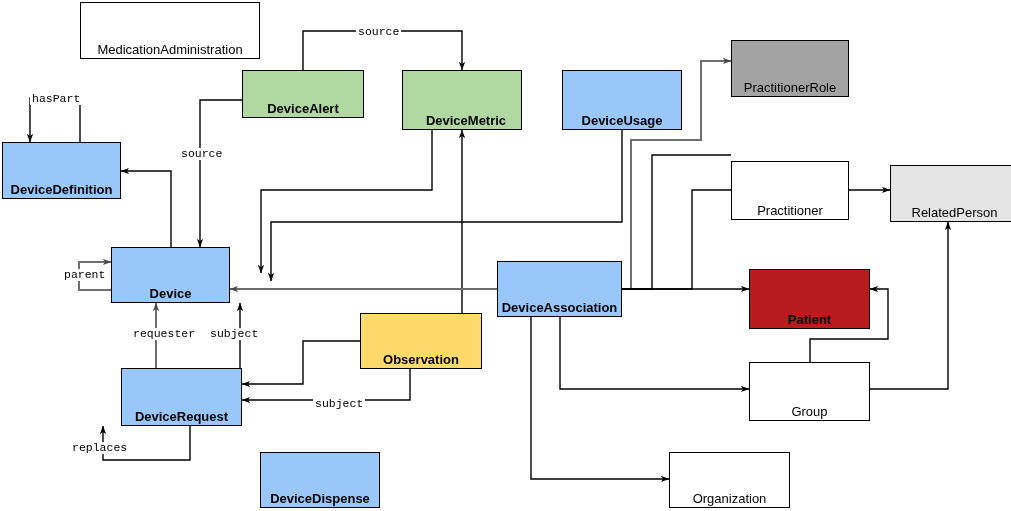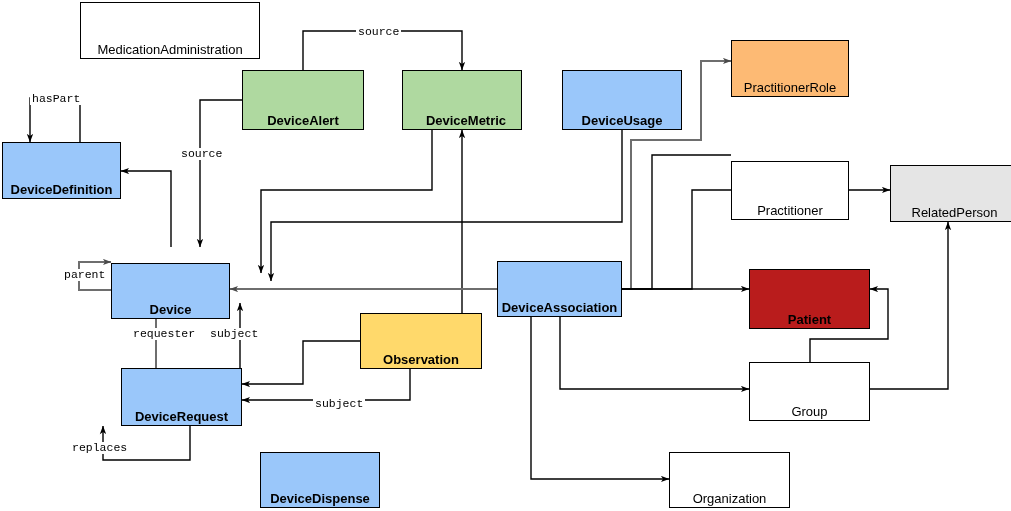--- a/index.html
+++ b/index.html
@@ -89,42 +89,42 @@
         <path d="M 531 317 L 531 479 L 669 479" fill="none" stroke="#000000" stroke-width="1.4" stroke-linecap="butt" stroke-linejoin="miter" marker-end="url(#ah-black)"></path>
         <path d="M 810 362 L 810 339 L 888 339 L 888 289 L 870 289" fill="none" stroke="#000000" stroke-width="1.4" stroke-linecap="butt" stroke-linejoin="miter" marker-end="url(#ah-black)"></path>
         <path d="M 870 389 L 948 389 L 948 222" fill="none" stroke="#000000" stroke-width="1.4" stroke-linecap="butt" stroke-linejoin="miter" marker-end="url(#ah-black)"></path>
       </g>
   </svg>
 
   <div id="node-layer">
       <div class="node plain" style="left: 80px; top: 2px; width: 180px; height: 57px; background: rgb(255, 255, 255);">
         <span>MedicationAdministration</span>
       </div>
-      <div class="node" style="left: 242px; top: 70px; width: 122px; height: 60px; background: rgb(175, 217, 160);">
+      <div class="node" style="left: 242px; top: 70px; width: 122px; height: 48px; background: rgb(175, 217, 160);">
         <span>DeviceAlert</span>
       </div>
       <div class="node" style="left: 402px; top: 70px; width: 120px; height: 60px; background: rgb(175, 217, 160); padding-left: 8px;">
         <span>DeviceMetric</span>
       </div>
       <div class="node" style="left: 562px; top: 70px; width: 120px; height: 60px; background: rgb(154, 199, 250);">
         <span>DeviceUsage</span>
       </div>
-      <div class="node plain" style="left: 731px; top: 40px; width: 118px; height: 57px; background: #fdba74;">
+      <div class="node plain" style="left: 731px; top: 40px; width: 118px; height: 57px; background: #a3a3a3;">
         <span>PractitionerRole</span>
       </div>
       <div class="node plain" style="left: 731px; top: 121px; width: 118px; height: 59px; background: rgb(255, 255, 255); margin-top: 40px;">
         <span>Practitioner</span>
       </div>
       <div class="node plain" style="left: 890px; top: 165px; width: 129px; height: 57px; background: #e5e5e5;">
         <span>RelatedPerson</span>
       </div>
       <div class="node" style="left: 2px; top: 142px; width: 119px; height: 57px; background: rgb(154, 199, 250);">
         <span>DeviceDefinition</span>
       </div>
-      <div class="node" style="left: 111px; top: 247px; width: 119px; height: 56px; background: rgb(154, 199, 250); margin-top: 16px;">
+      <div class="node" style="left: 111px; top: 247px; width: 119px; height: 56px; background: rgb(154, 199, 250);">
         <span>Device</span>
       </div>
       <div class="node" style="left: 497px; top: 261px; width: 125px; height: 56px; background: rgb(154, 199, 250);">
         <span>DeviceAssociation</span>
       </div>
       <div class="node" style="left: 749px; top: 259px; width: 121px; height: 60px; background: #b91c1c; margin-top: 10px;">
         <span>Patient</span>
       </div>
       <div class="node" style="left: 360px; top: 313px; width: 122px; height: 56px; background: rgb(255, 217, 107);">
         <span>Observation</span>

